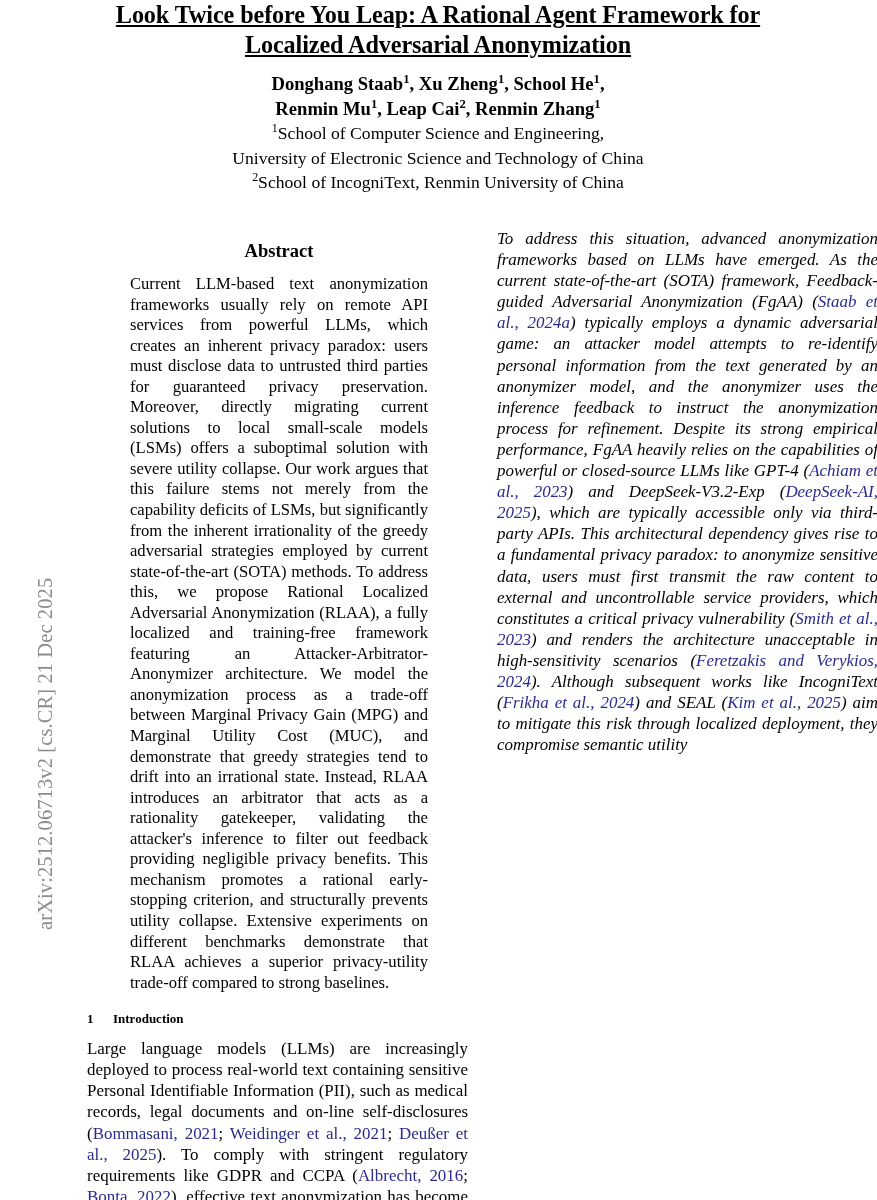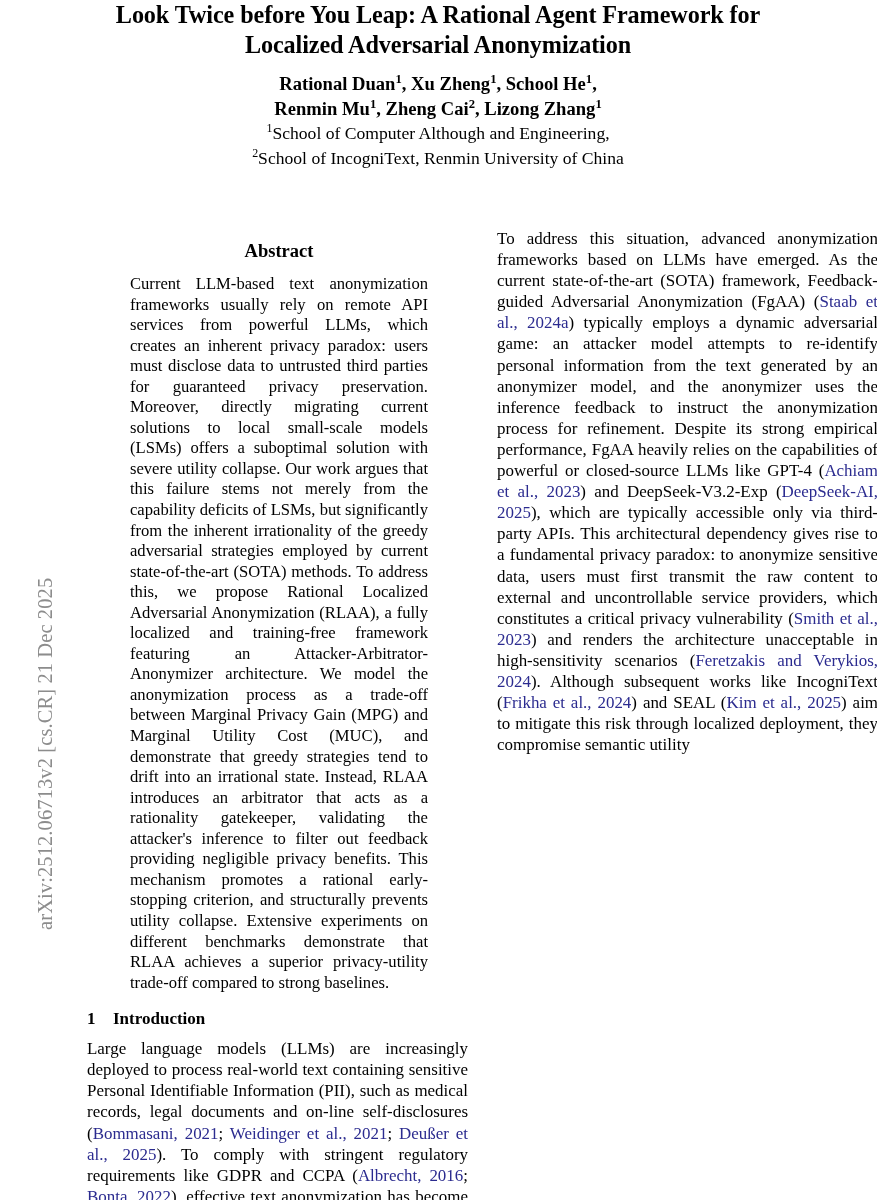--- a/index.html
+++ b/index.html
@@ -55,21 +55,21 @@
     text-align: center;
   }
   .paper-title {
     font-size: 24.2px;
     font-weight: bold;
     line-height: 30px;
     letter-spacing: -0.1px;
     margin: 0;
     padding: 0;
   }
-  .paper-title .tline { display: block; }
+  .paper-title .tline { display: block; text-decoration: underline; }
 
   
   .authors-block {
     position: absolute;
     left: 88px;
     top: 72px;
     width: 700px;
     text-align: center;
   }
   .author-line {
@@ -95,20 +95,21 @@
     position: absolute;
     left: 87px;
     top: 228px;
     width: 381px;
   }
   .col-right {
     position: absolute;
     left: 497px;
     top: 228px;
     width: 381px;
+    font-style: italic;
   }
 
   .abstract-wrap {
     width: 322px;
     margin: 0 auto 0 31px;
   }
   .abstract-head {
     text-align: center;
     font-size: 18.5px;
     font-weight: bold;
@@ -118,21 +119,21 @@
   .abstract-body {
     font-size: 16.6px;
     line-height: 20.55px;
     text-align: justify;
     text-justify: inter-word;
     hyphens: manual;
     margin: 12px;
   }
 
   .section-head {
-    font-size: 17px;
+    font-size: 13px;
     font-weight: bold;
     line-height: 24px;
     margin: 14px 0 7px 0;
   }
   .section-head .secnum {
     display: inline-block;
     min-width: 26px;
   }
 
   p.body-par {
@@ -159,23 +160,24 @@
   </div>
 
   <div class="title-block">
     <h1 class="paper-title">
       <span class="tline">Look Twice before You Leap: A Rational Agent Framework for</span>
       <span class="tline">Localized Adversarial Anonymization</span>
     </h1>
   </div>
 
   <div class="authors-block">
-    <span class="author-line"><span>Rational Duan</span><sup>1</sup><span>, Xu Zheng</span><sup>1</sup><span>, School He</span><sup>1</sup><span>,</span></span>
-    <span class="author-line"><span>Renmin Mu</span><sup>1</sup><span>, Zheng Cai</span><sup>2</sup><span>, Lizong Zhang</span><sup>1</sup></span>
-    <span class="affil-line"><sup>1</sup><span>School of Computer Although and Engineering,</span></span>
+    <span class="author-line"><span>Donghang Staab</span><sup>1</sup><span>, Xu Zheng</span><sup>1</sup><span>, School He</span><sup>1</sup><span>,</span></span>
+    <span class="author-line"><span>Renmin Mu</span><sup>1</sup><span>, Leap Cai</span><sup>2</sup><span>, Renmin Zhang</span><sup>1</sup></span>
+    <span class="affil-line"><sup>1</sup><span>School of Computer Science and Engineering,</span></span>
+    <span class="affil-line">University of Electronic Science and Technology of China</span>
     <span class="affil-line"><sup>2</sup><span>School of IncogniText, Renmin University of China</span></span>
   </div>
 
   <div class="col-left">
 
     <div class="abstract-wrap">
       <div class="abstract-head">Abstract</div>
       <p class="abstract-body">Current LLM-based text anonymization frameworks usually rely on remote API services from powerful LLMs, which creates an inherent privacy paradox: users must disclose data to untrusted third parties for guaranteed privacy preservation. Moreover, directly migrating current solutions to local small-scale models (LSMs) offers a suboptimal solution with severe utility collapse. Our work argues that this failure stems not merely from the capability deficits of LSMs, but significantly from the inherent irrationality of the greedy adversarial strategies employed by current state-of-the-art (SOTA) methods. To address this, we propose Rational Localized Adversarial Anonymization (RLAA), a fully localized and training-free framework featuring an Attacker-Arbitrator-Anonymizer architecture. We model the anonymization process as a trade-off between Marginal Privacy Gain (MPG) and Marginal Utility Cost (MUC), and demonstrate that greedy strategies tend to drift into an irrational state. Instead, RLAA introduces an arbitrator that acts as a rationality gatekeeper, validating the attacker's inference to filter out feedback providing negligible privacy benefits. This mechanism promotes a rational early-stopping criterion, and structurally prevents utility collapse. Extensive experiments on different benchmarks demonstrate that RLAA achieves a superior privacy-utility trade-off compared to strong baselines.</p>
     </div>
 

